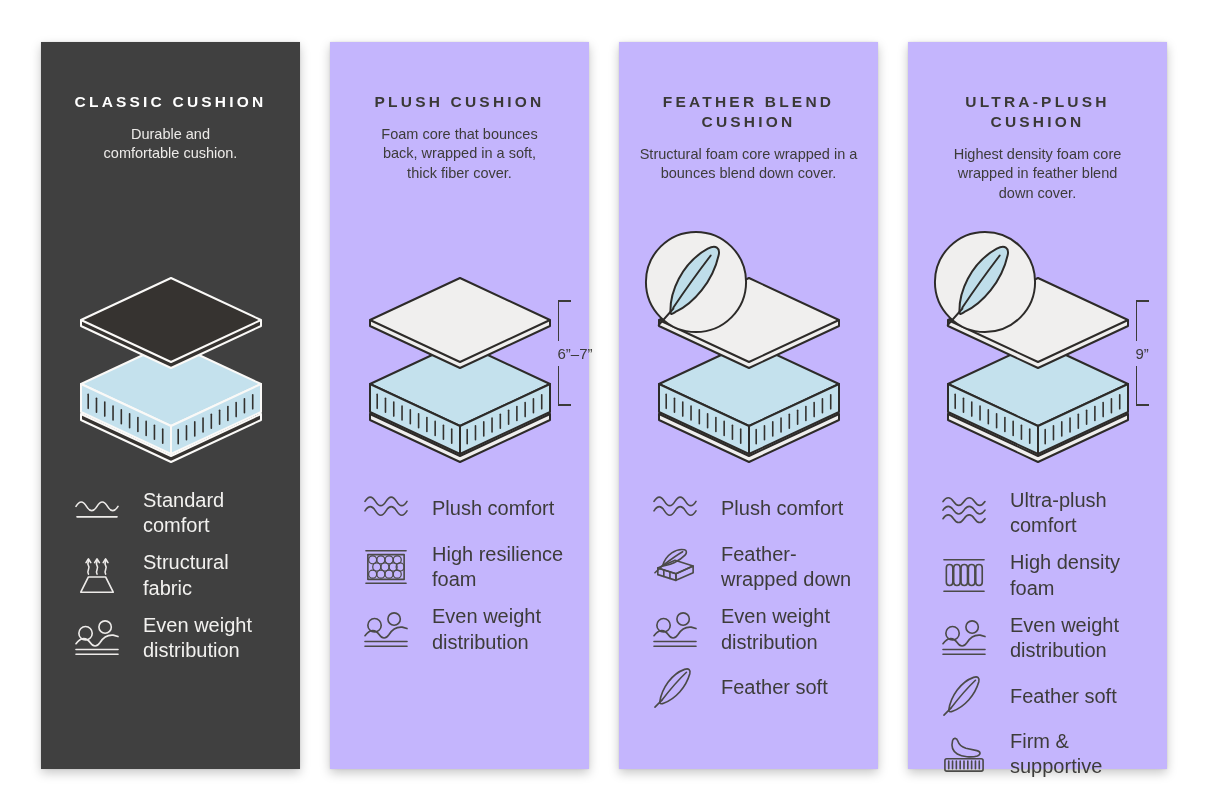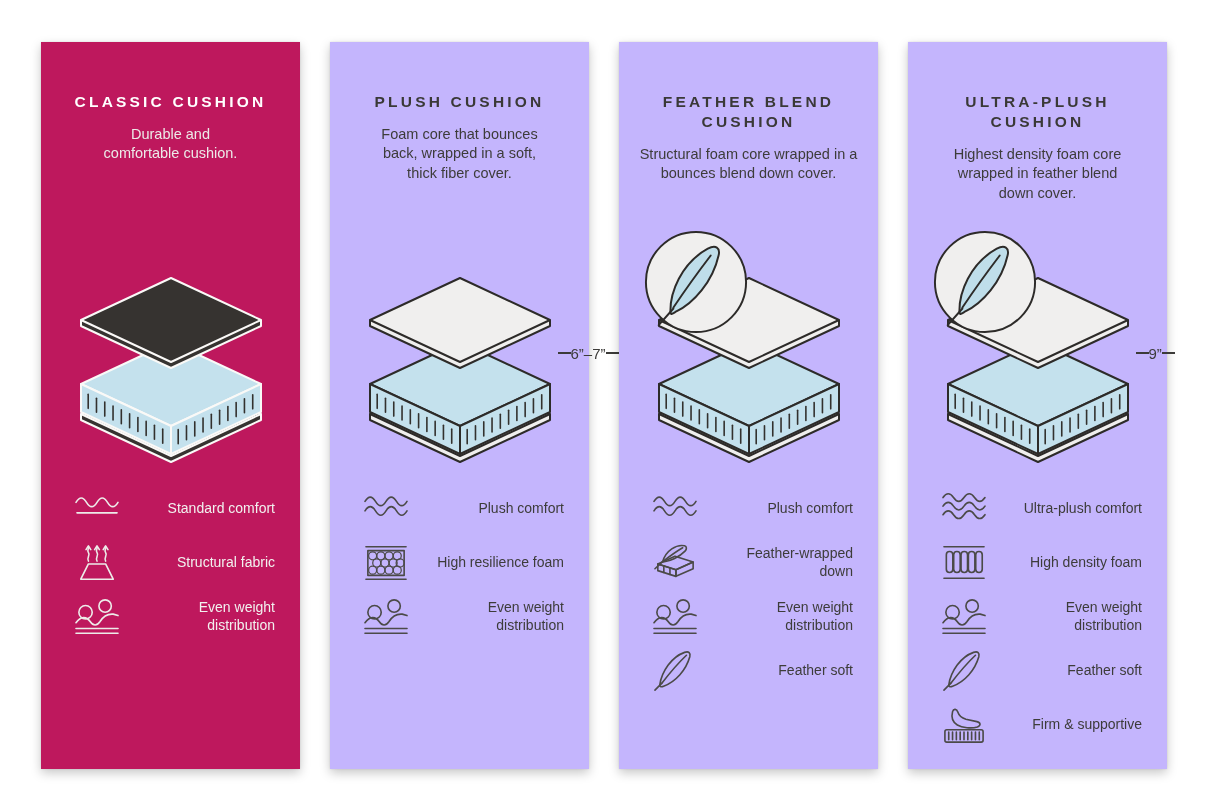--- a/index.html
+++ b/index.html
@@ -3,21 +3,21 @@
 <meta charset="utf-8">
 <style>
   html,body{margin:0;padding:0;background:#ffffff;}
   body{width:1214px;height:810px;overflow:hidden;font-family:"Liberation Sans",sans-serif;}
   .board{position:relative;width:1214px;height:810px;background:#ffffff;}
 
   .card{position:absolute;top:42px;width:259px;height:727px;
         box-shadow:0 4px 10px rgba(0,0,0,0.22),0 0 2px rgba(0,0,0,0.10);}
   .card.light{background:#c4b5fd;color:#3d3c3a;
         --card-bg:#f0efee;--line:#2d2b29;--foam-line:#2d2b29;--hatch:#33312e;--foam:#c4e1ed;}
-  .card.dark{background:#be185d;color:#f2f1ef;
+  .card.dark{background:#404040;color:#f2f1ef;
         --card-bg:#363330;--line:#faf9f7;--foam-line:#faf9f7;--hatch:#33312e;--foam:#c4e1ed;}
   .card1{left:41px;} .card2{left:330px;} .card3{left:619px;} .card4{left:908px;}
 
   .hdr{margin-top:50px;height:140px;}
   .title{font-size:15.5px;font-weight:700;letter-spacing:3.2px;text-align:center;
          line-height:1.28;width:210px;margin:0 auto;text-transform:uppercase;}
   .card.dark .title{color:#ffffff;}
   .card.light .title{color:#3a3937;}
   .desc{font-size:14.5px;line-height:1.34;text-align:center;margin:13px auto 0;}
   .card.dark .desc{color:#eceae8;}
@@ -29,33 +29,33 @@
   .plate-crease{fill:none;stroke:var(--line);stroke-width:2;stroke-linejoin:round;}
   .foam-face{fill:var(--foam);stroke:var(--foam-line);stroke-width:2;stroke-linejoin:round;}
   .hatch line{stroke:var(--hatch);stroke-width:1.6;stroke-linecap:round;}
 
   .badge{position:absolute;left:-7px;top:-48px;width:108px;height:108px;}
   .badge circle{fill:var(--card-bg);stroke:#2d2b29;stroke-width:2;}
   .badge .leaf{fill:#bfdeea;stroke:#2d2b29;stroke-width:2;stroke-linejoin:round;}
   .badge .vein,.badge .stem{fill:none;stroke:#2d2b29;stroke-width:2;stroke-linecap:round;}
 
   .measure{position:absolute;left:198px;top:24px;height:106px;width:20px;
-           display:flex;flex-direction:row;align-items:center;color:#3c3b39;}
+           display:flex;flex-direction:column;color:#3c3b39;}
   .m-cap{width:13px;height:2px;background:#3c3b39;flex:0 0 auto;}
   .m-seg{width:1.6px;flex:1 1 auto;background:#3c3b39;}
   .m-label{font-size:15px;margin:4px 0;white-space:nowrap;color:#3c3b39;}
 
   .feats{margin:14px 0 0 32px;}
   .feat{display:flex;align-items:center;min-height:42px;margin-bottom:12px;gap:22px;}
   .ficon{width:48px;height:42px;flex:0 0 auto;display:block;}
   .ficon svg{display:block;width:48px;height:42px;fill:none;stroke:currentColor;
              stroke-width:1.7;stroke-linecap:round;stroke-linejoin:round;}
   .card.light .ficon{color:#4b4a48;}
   .card.dark .ficon{color:#edebe9;}
-  .flabel{font-size:14px;line-height:1.26;width:132px;text-align:right;}
+  .flabel{font-size:20px;line-height:1.26;width:132px;}
   .card.dark .flabel{color:#f2f1ef;}
 </style>
 </head>
 <body>
 
 <div class="board">
 
   <div class="card dark card1">
     <div class="hdr">
       <div class="title">CLASSIC CUSHION</div>

